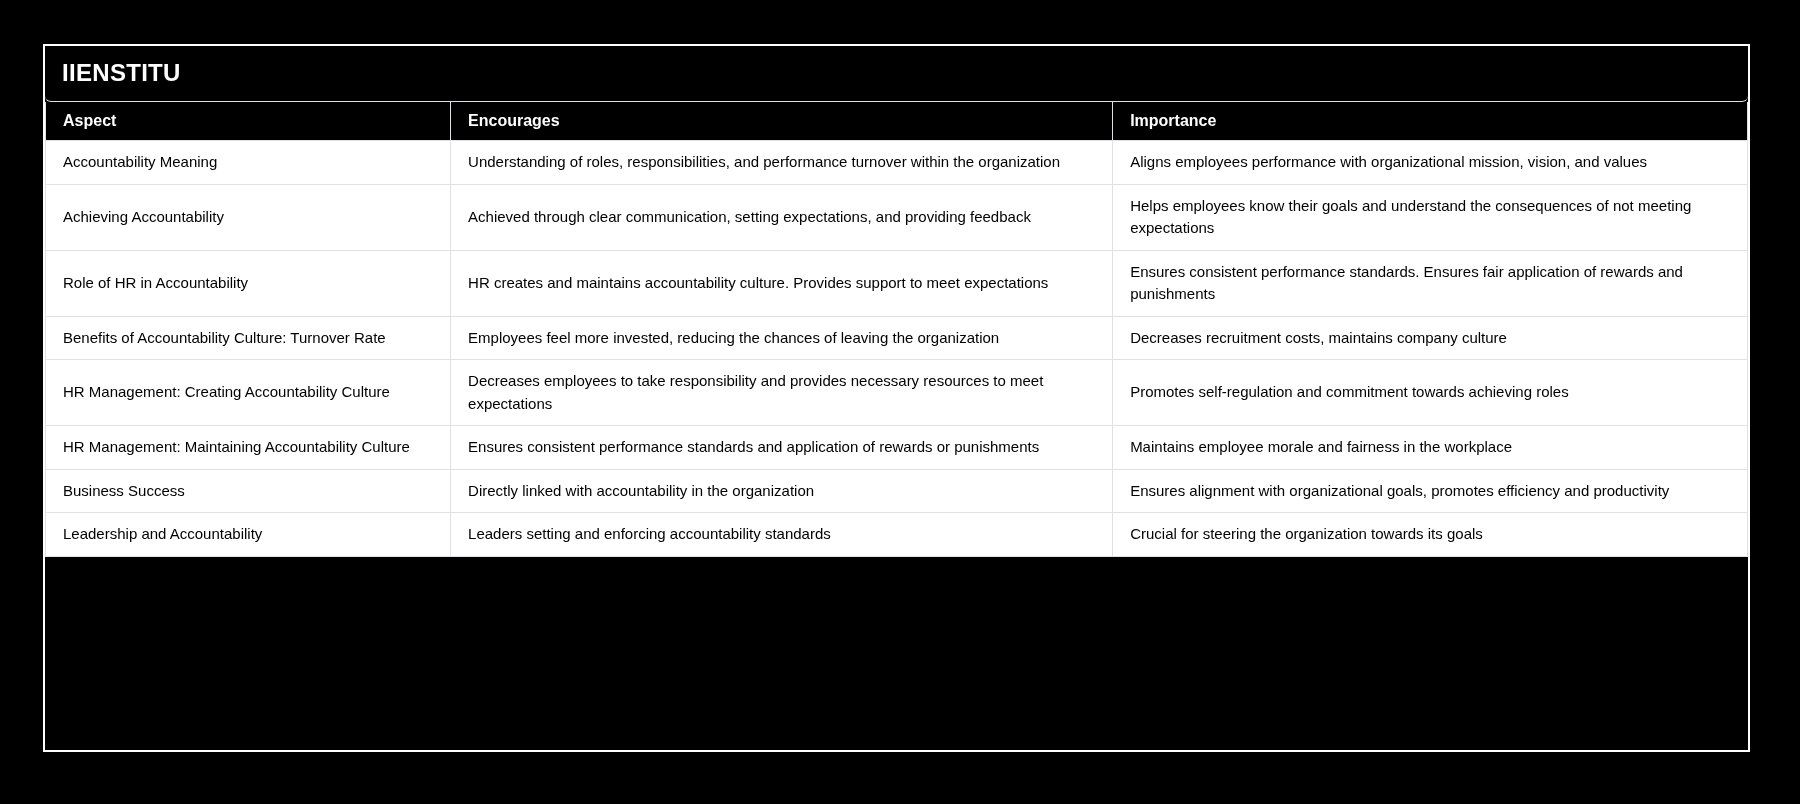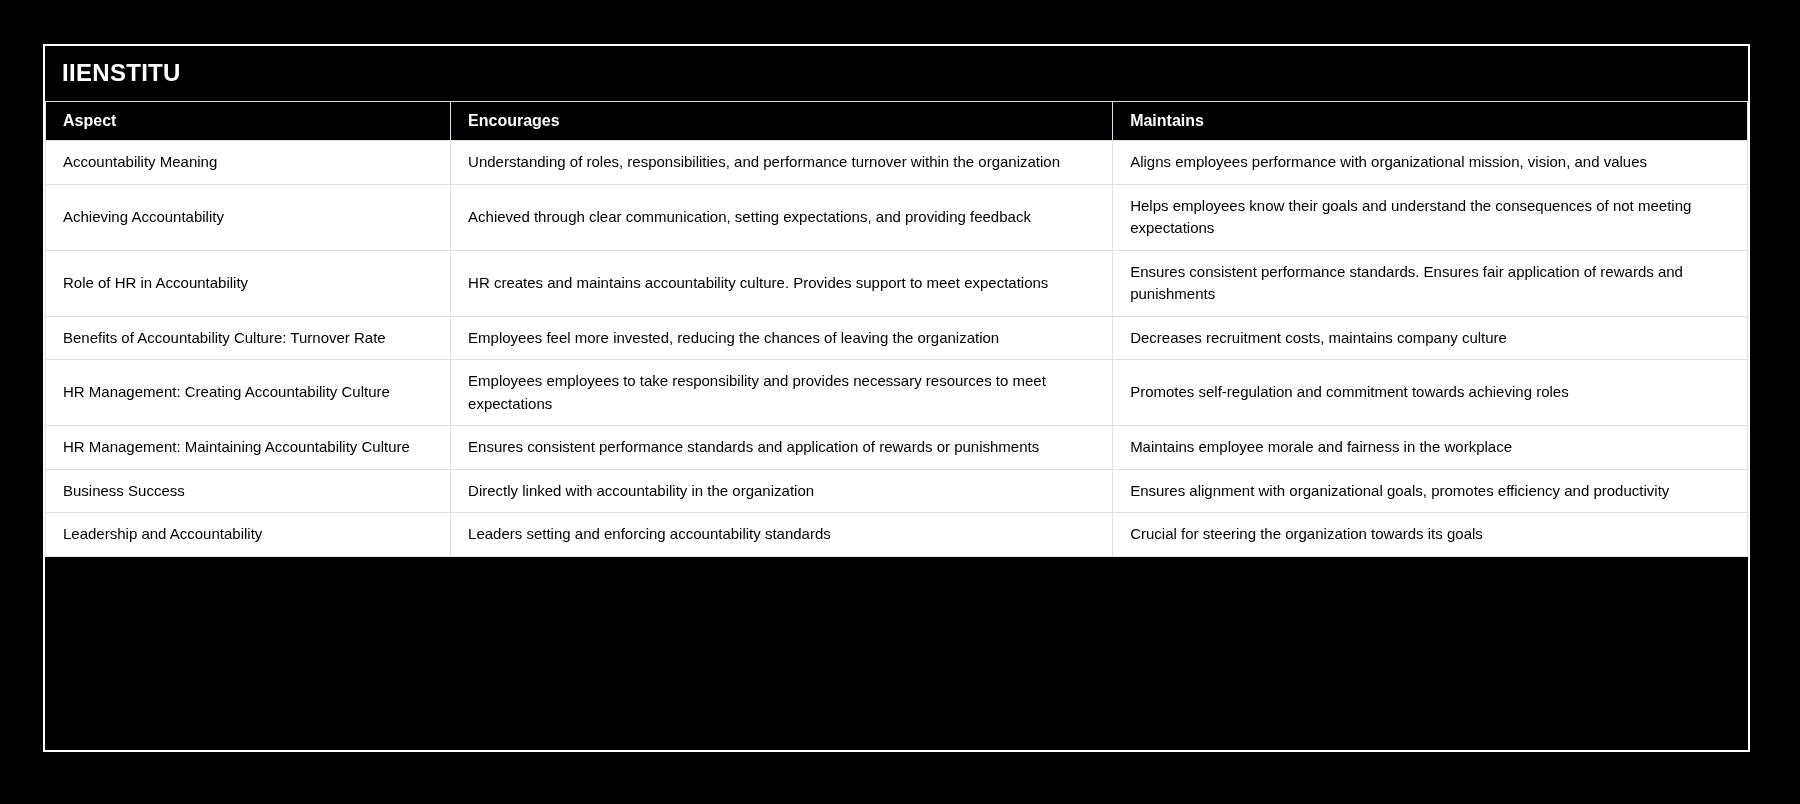--- a/index.html
+++ b/index.html
@@ -26,20 +26,21 @@
     overflow: hidden;
   }
   .table-title {
     color: #ffffff;
     background: #000000;
     font-size: 24px;
     font-weight: bold;
     letter-spacing: 0.3px;
     padding: 13px 17px 14px 17px;
     border-bottom: 1px solid #dee2e6;
+    border-radius: 6px;
   }
   table.data-table {
     width: 100%;
     border-collapse: collapse;
     table-layout: fixed;
   }
   table.data-table th {
     background: #000000;
     color: #ffffff;
     font-size: 16px;
@@ -72,21 +73,21 @@
   <table class="data-table">
     <colgroup>
       <col class="col-aspect">
       <col class="col-description">
       <col class="col-importance">
     </colgroup>
     <thead>
       <tr>
         <th>Aspect</th>
         <th>Encourages</th>
-        <th>Maintains</th>
+        <th>Importance</th>
       </tr>
     </thead>
     <tbody>
       <tr>
         <td>Accountability Meaning</td>
         <td>Understanding of roles, responsibilities, and performance turnover within the organization</td>
         <td>Aligns employees performance with organizational mission, vision, and values</td>
       </tr>
       <tr>
         <td>Achieving Accountability</td>
@@ -98,21 +99,21 @@
         <td>HR creates and maintains accountability culture. Provides support to meet expectations</td>
         <td>Ensures consistent performance standards. Ensures fair application of rewards and punishments</td>
       </tr>
       <tr>
         <td>Benefits of Accountability Culture: Turnover Rate</td>
         <td>Employees feel more invested, reducing the chances of leaving the organization</td>
         <td>Decreases recruitment costs, maintains company culture</td>
       </tr>
       <tr>
         <td>HR Management: Creating Accountability Culture</td>
-        <td>Employees employees to take responsibility and provides necessary resources to meet expectations</td>
+        <td>Decreases employees to take responsibility and provides necessary resources to meet expectations</td>
         <td>Promotes self-regulation and commitment towards achieving roles</td>
       </tr>
       <tr>
         <td>HR Management: Maintaining Accountability Culture</td>
         <td>Ensures consistent performance standards and application of rewards or punishments</td>
         <td>Maintains employee morale and fairness in the workplace</td>
       </tr>
       <tr>
         <td>Business Success</td>
         <td>Directly linked with accountability in the organization</td>

